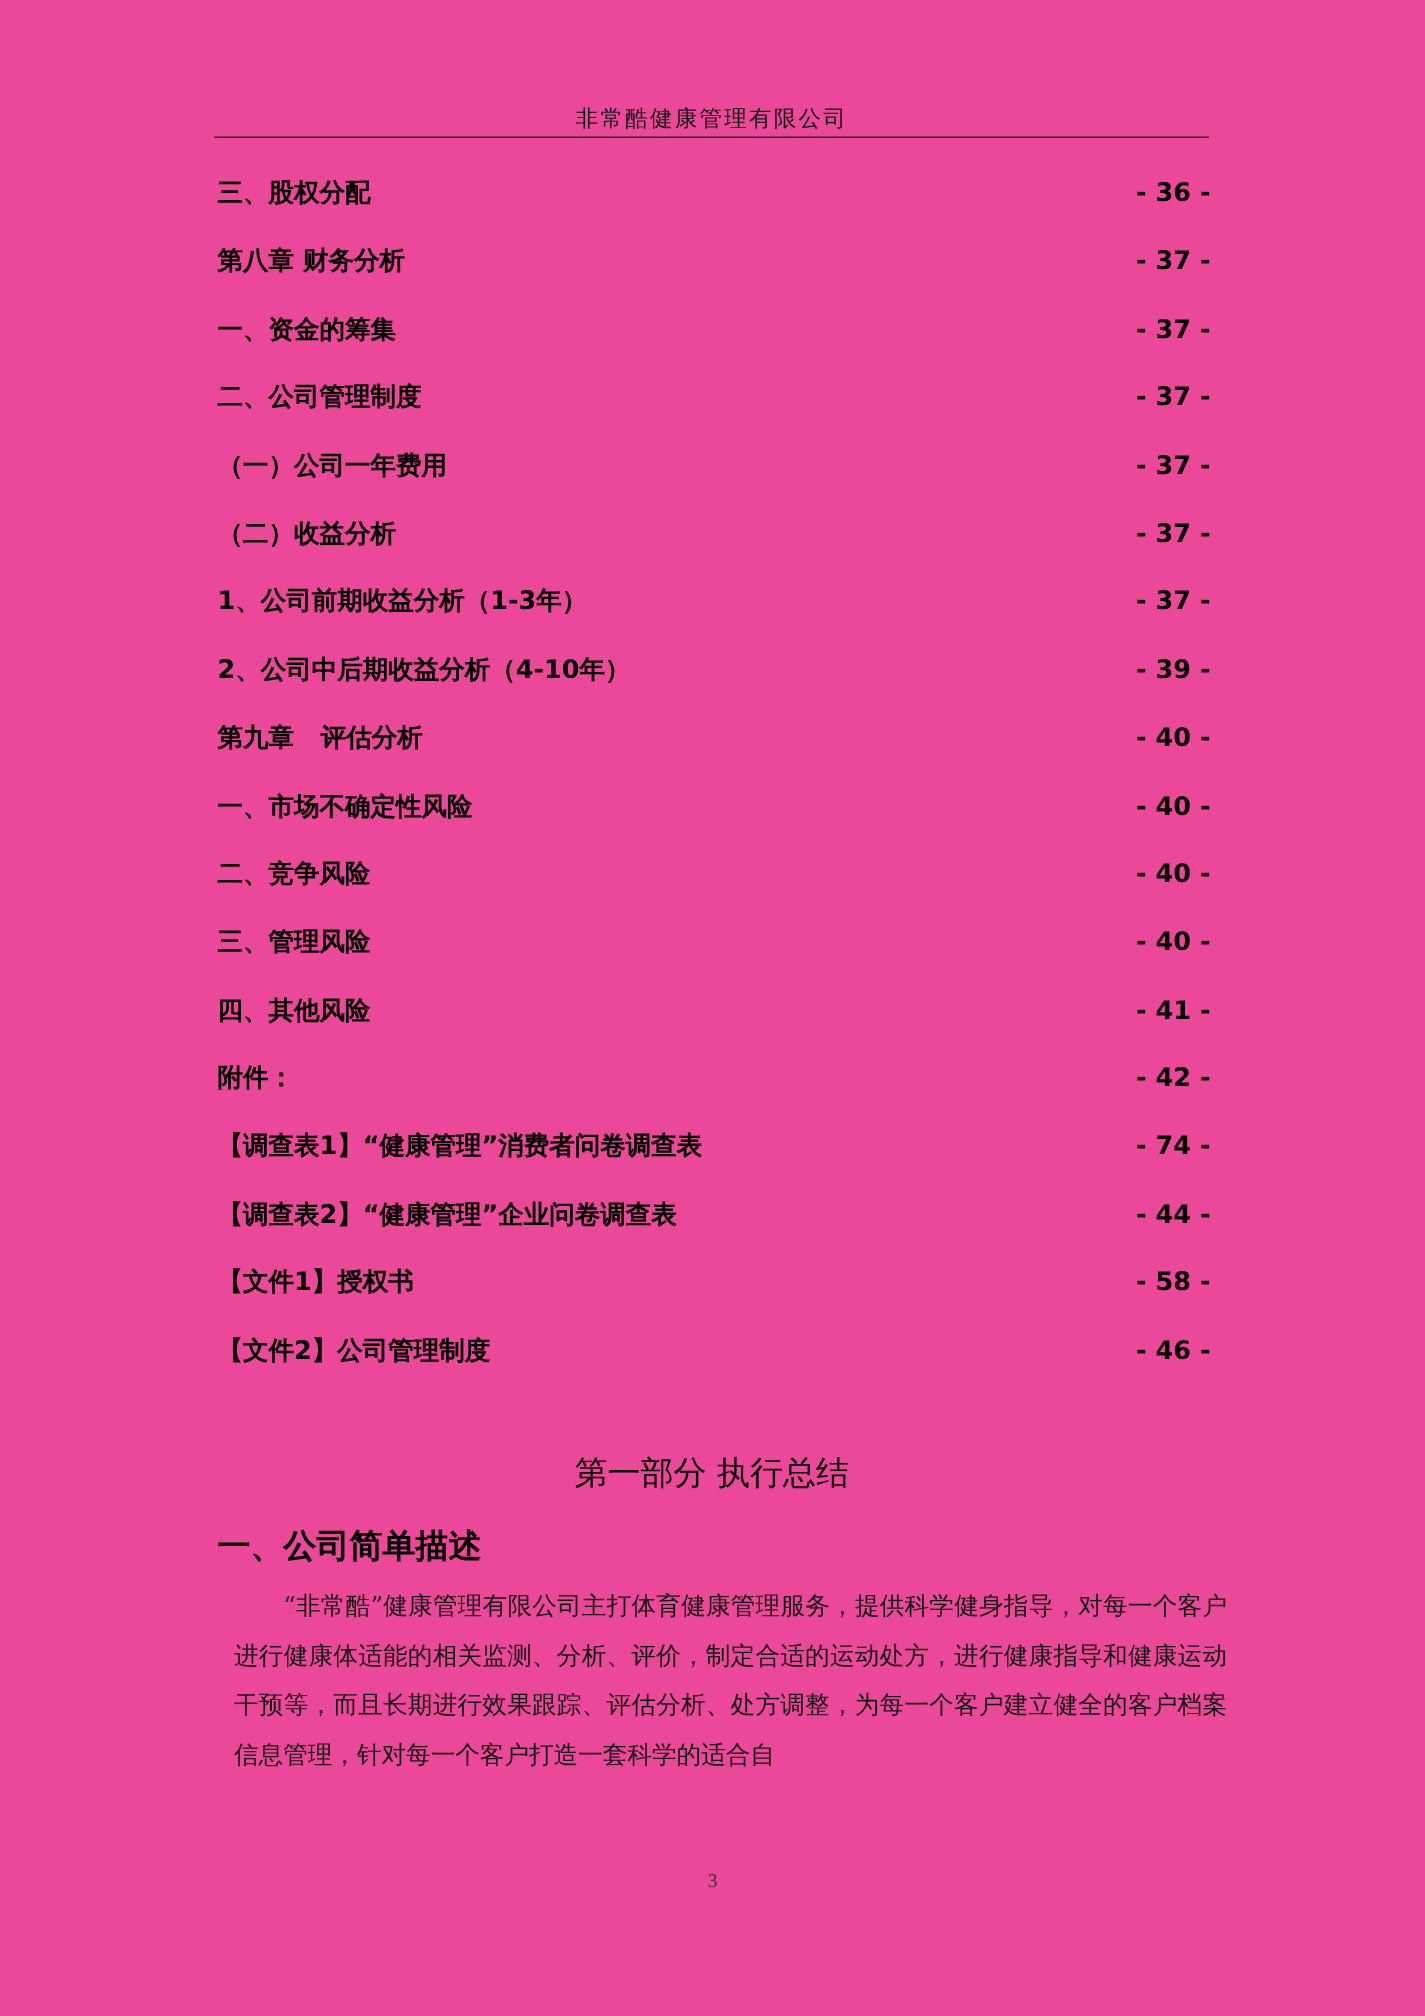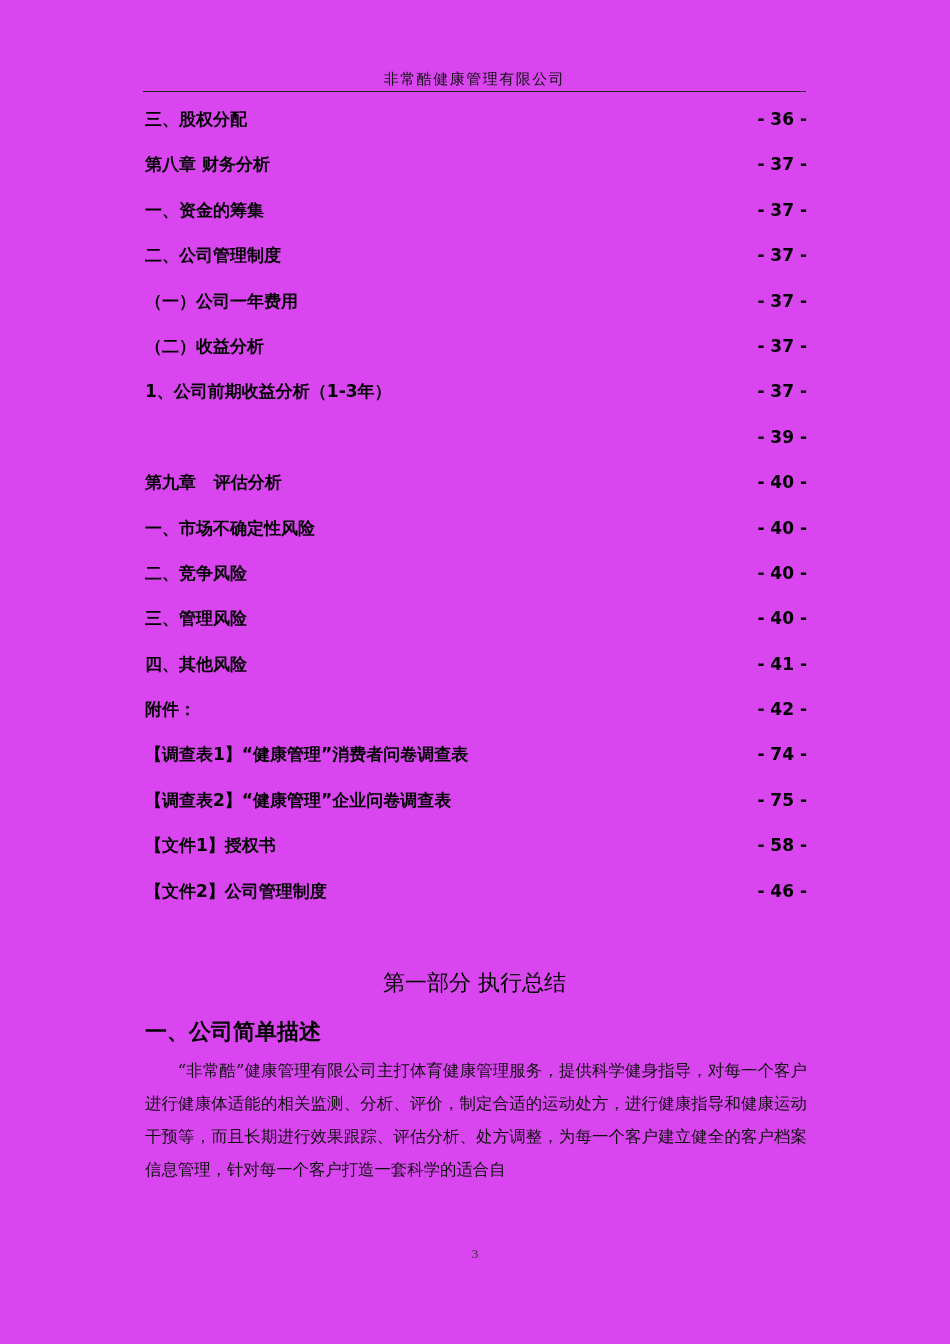--- a/index.html
+++ b/index.html
@@ -1,51 +1,51 @@
 <!DOCTYPE html>
 <html><head>
   <meta charset="utf-8">
   <style>
     html, body { margin: 0; padding: 0; background: #ffffff; }
     body { width: 950px; height: 1344px; position: relative; overflow: hidden; color: #000; }
-    .page { position: absolute; left: 0; top: 0; width: 950px; height: 1344px; background: #d946ef; }
+    .page { position: absolute; left: 0; top: 0; width: 950px; height: 1344px; background: #ec4899; }
 
     .header {
       position: absolute; left: 143px; top: 66px; width: 663px; height: 26px;
       text-align: center;
       font-family: "DejaVu Serif", "Liberation Serif", serif;
       font-size: 15px; letter-spacing: 1.5px; line-height: 26px;
       color: #111;
     }
     .header-rule {
       position: absolute; left: 143px; top: 91px; width: 663px; height: 0;
       border-top: 1.6px solid #222;
     }
 
-    .toc { position: absolute; left: 145px; top: 106px; width: 662px; }
+    .toc { position: absolute; left: 145px; top: 116px; width: 662px; }
     .toc-row {
       position: relative; height: 45.4px; line-height: 26px;
       font-family: "DejaVu Sans", "Liberation Sans", sans-serif;
       font-weight: bold; font-size: 17px;
     }
     .toc-label { position: absolute; left: 0; top: 0; white-space: pre; }
     .toc-page { position: absolute; right: 0; top: 0; white-space: pre; font-size: 17px; text-align: right; }
 
     .part-title {
       position: absolute; left: 143px; top: 966px; width: 663px; text-align: center;
       font-family: "DejaVu Sans", "Liberation Sans", sans-serif;
       font-weight: normal; font-size: 22px; line-height: 34px;
     }
     .section-title {
       position: absolute; left: 145px; top: 1015px;
       font-family: "DejaVu Sans", "Liberation Sans", sans-serif;
       font-weight: bold; font-size: 22px; line-height: 34px;
     }
     .body-text {
-      position: absolute; left: 145px; top: 1054px; width: 662px;
+      position: absolute; left: 156px; top: 1054px; width: 662px;
       font-family: "DejaVu Serif", "Liberation Serif", serif;
       font-size: 16.4px; line-height: 33px; text-align: justify;
       text-indent: 2em; color: #111;
     }
     .page-number {
       position: absolute; left: 425px; top: 1246px; width: 100px; text-align: center;
       font-family: "Liberation Serif", "DejaVu Serif", serif;
       font-size: 13px; color: #333;
     }
   </style>
@@ -80,20 +80,21 @@
     </div>
     <div class="toc-row">
       <span class="toc-label">（二）收益分析</span>
       <span class="toc-page">- 37 -</span>
     </div>
     <div class="toc-row">
       <span class="toc-label">1、公司前期收益分析（1-3年）</span>
       <span class="toc-page">- 37 -</span>
     </div>
     <div class="toc-row">
+      <span class="toc-label">2、公司中后期收益分析（4-10年）</span>
       <span class="toc-page">- 39 -</span>
     </div>
     <div class="toc-row">
       <span class="toc-label">第九章   评估分析</span>
       <span class="toc-page">- 40 -</span>
     </div>
     <div class="toc-row">
       <span class="toc-label">一、市场不确定性风险</span>
       <span class="toc-page">- 40 -</span>
     </div>
@@ -112,21 +113,21 @@
     <div class="toc-row">
       <span class="toc-label">附件：</span>
       <span class="toc-page">- 42 -</span>
     </div>
     <div class="toc-row">
       <span class="toc-label">【调查表1】“健康管理”消费者问卷调查表</span>
       <span class="toc-page">- 74 -</span>
     </div>
     <div class="toc-row">
       <span class="toc-label">【调查表2】“健康管理”企业问卷调查表</span>
-      <span class="toc-page">- 75 -</span>
+      <span class="toc-page">- 44 -</span>
     </div>
     <div class="toc-row">
       <span class="toc-label">【文件1】授权书</span>
       <span class="toc-page">- 58 -</span>
     </div>
     <div class="toc-row">
       <span class="toc-label">【文件2】公司管理制度</span>
       <span class="toc-page">- 46 -</span>
     </div>
   </div>

